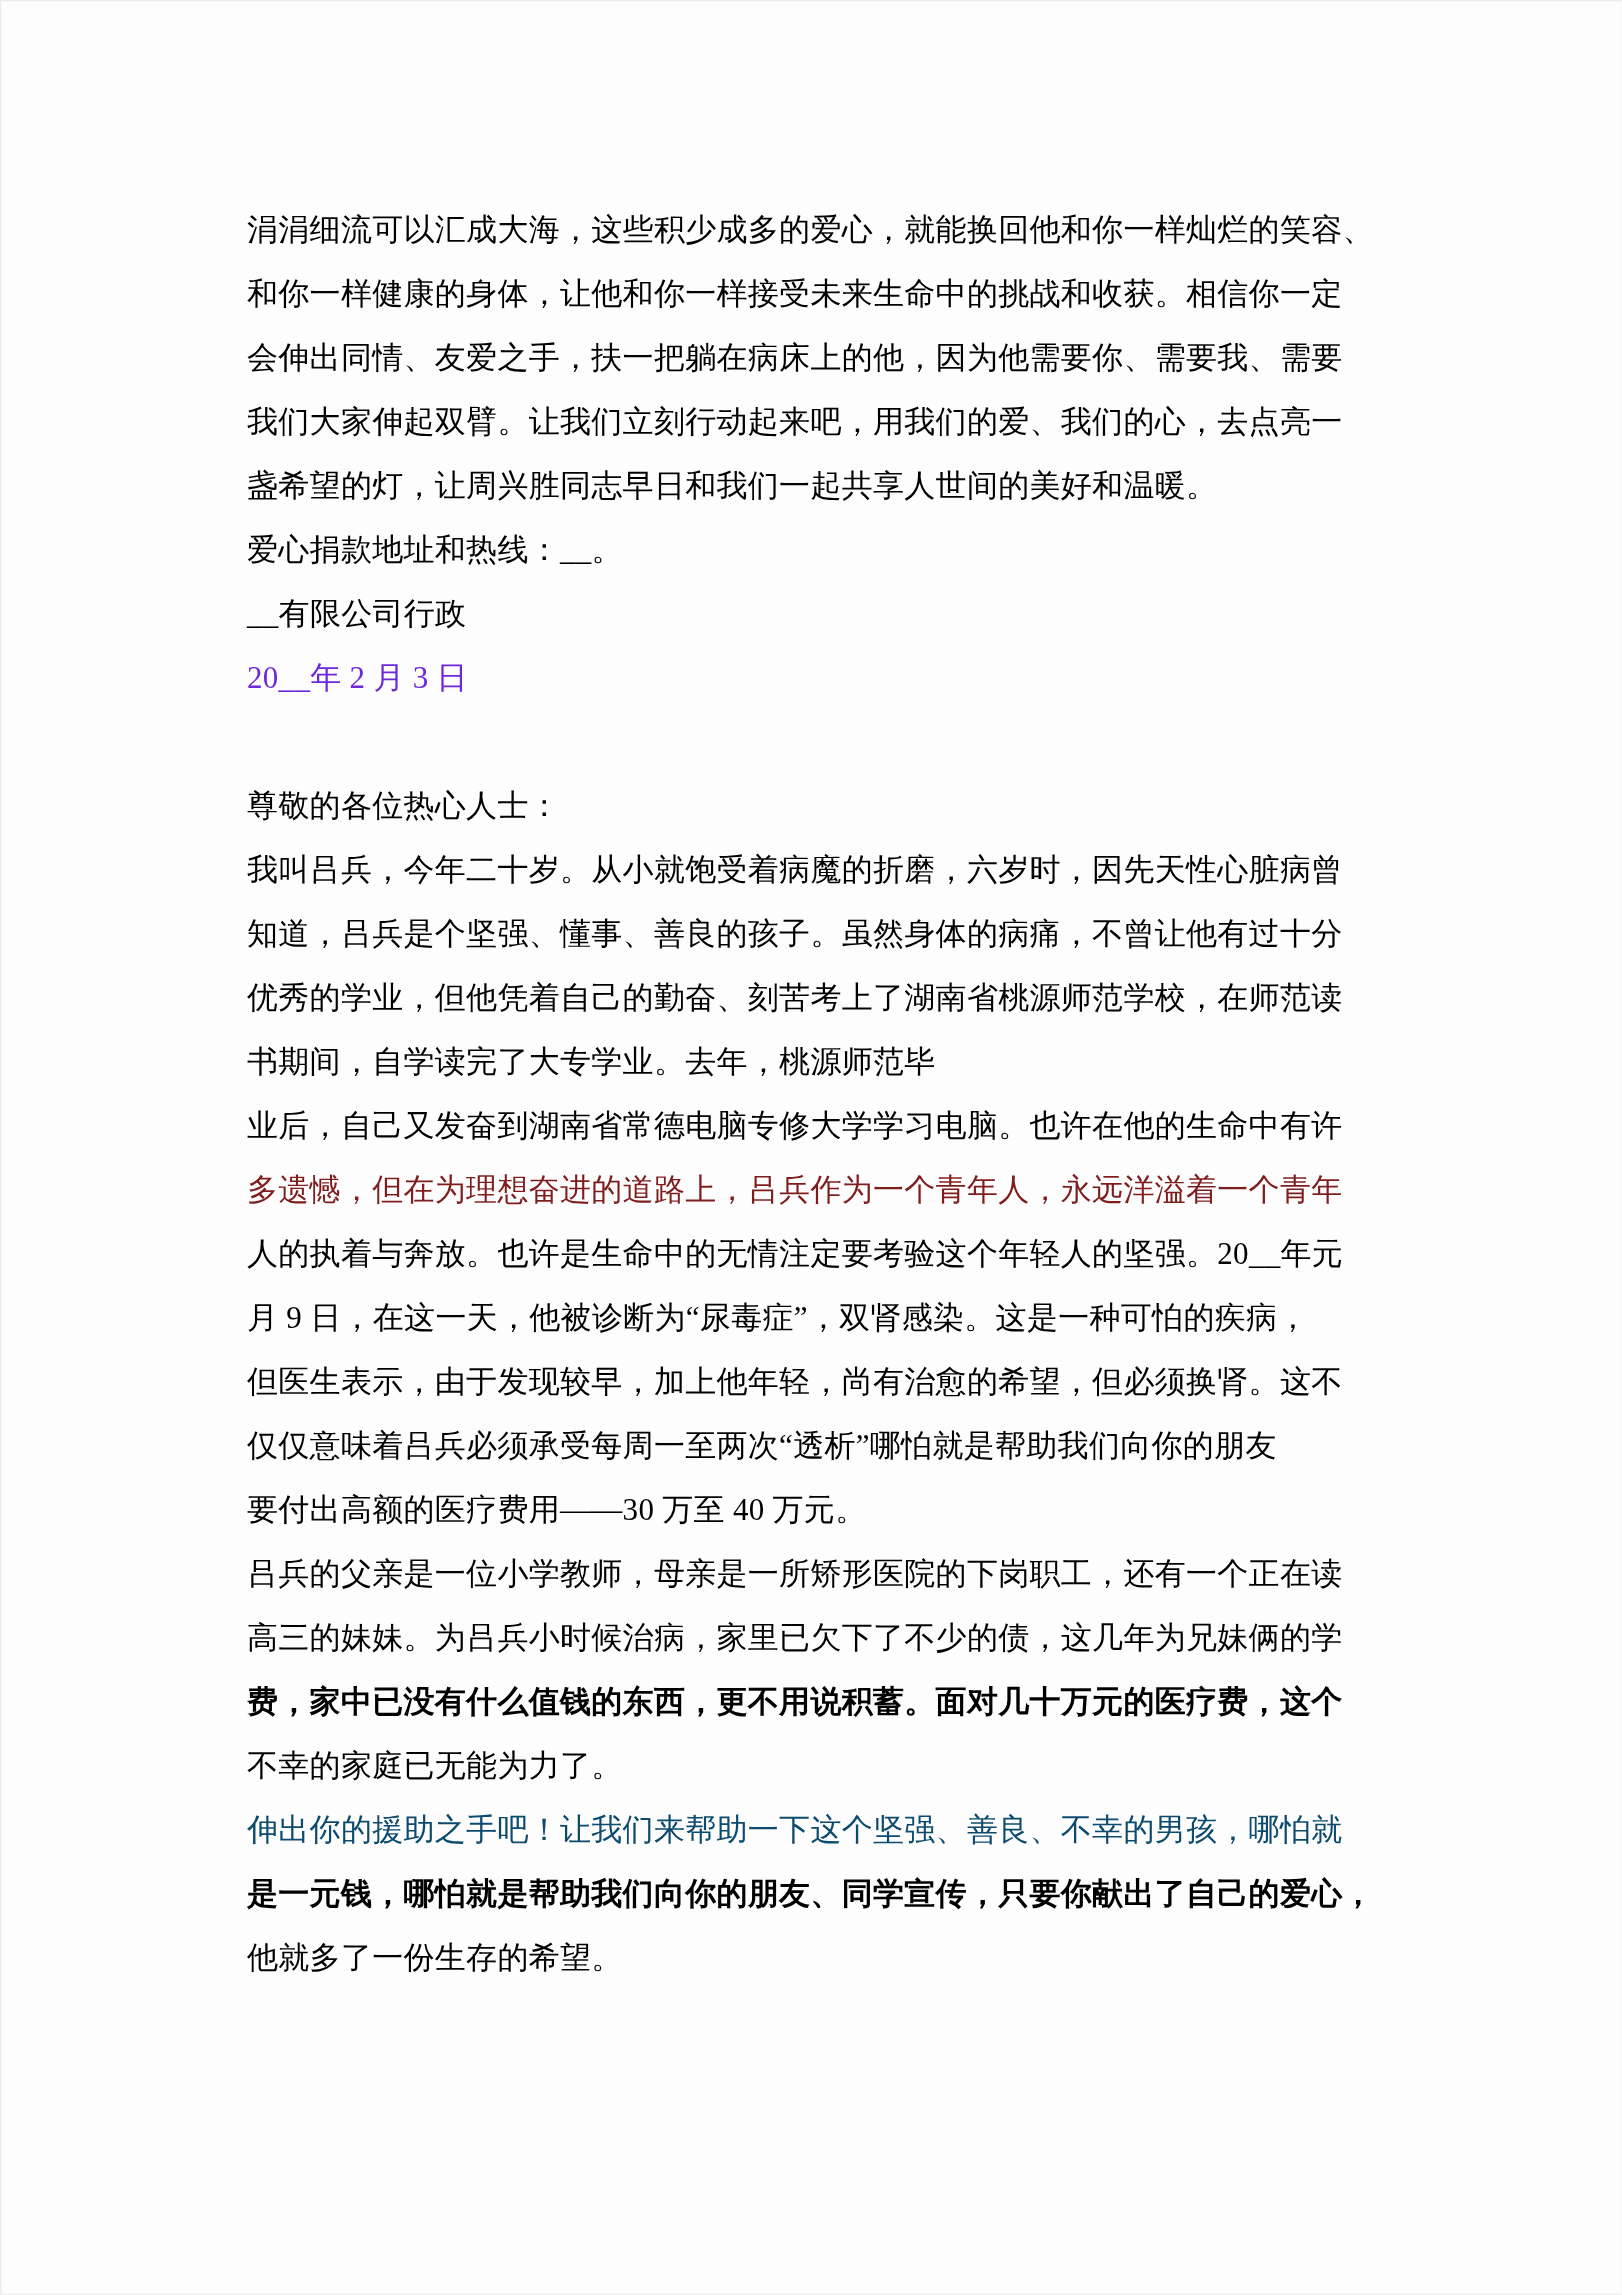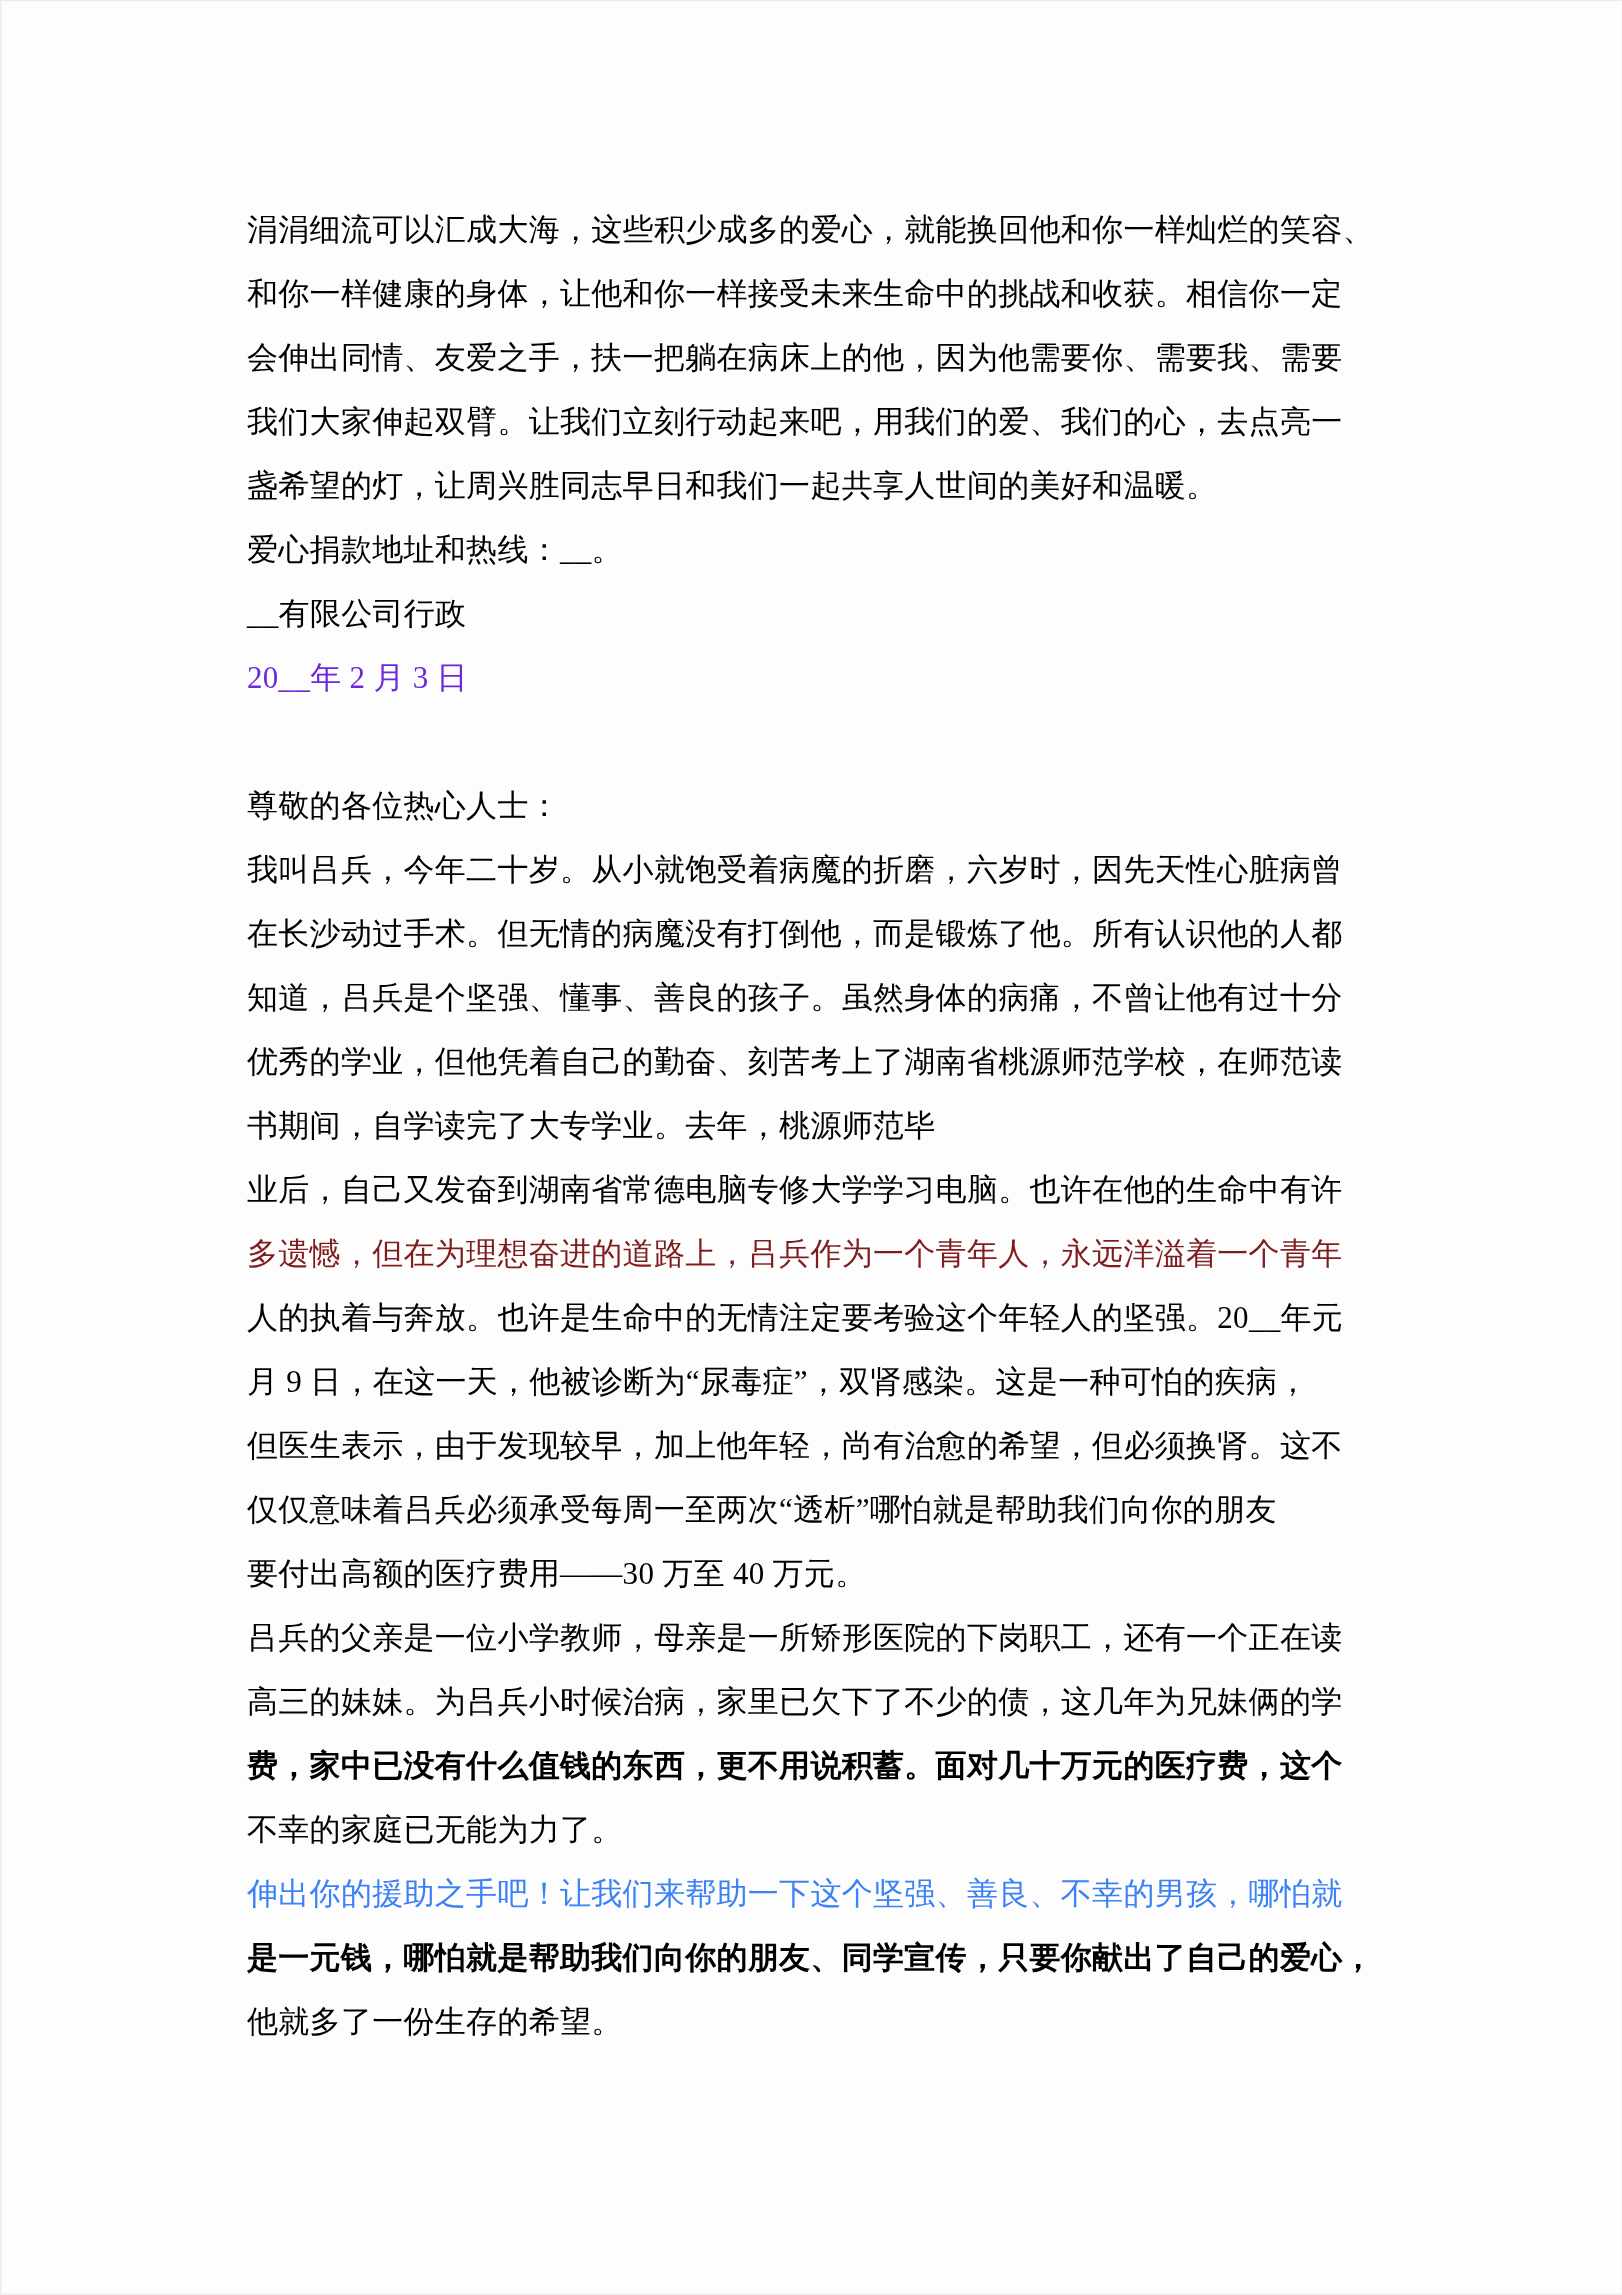--- a/index.html
+++ b/index.html
@@ -48,34 +48,33 @@
         <div class="line" style="color: rgb(0, 0, 0);">会伸出同情、友爱之手，扶一把躺在病床上的他，因为他需要你、需要我、需要</div>
         <div class="line" style="color: rgb(0, 0, 0);">我们大家伸起双臂。让我们立刻行动起来吧，用我们的爱、我们的心，去点亮一</div>
         <div class="line" style="color: rgb(0, 0, 0);">盏希望的灯，让周兴胜同志早日和我们一起共享人世间的美好和温暖。</div>
         <div class="line" style="color: rgb(0, 0, 0);">爱心捐款地址和热线：__。</div>
         <div class="line" style="color: rgb(0, 0, 0);">__有限公司行政</div>
         <div class="line" style="color: #6d28d9;">20__年 2 月 3 日</div>
       </section>
     <section class="doc-section section-gap">
         <div class="line" style="color: rgb(0, 0, 0);">尊敬的各位热心人士：</div>
         <div class="line" style="color: rgb(0, 0, 0);">我叫吕兵，今年二十岁。从小就饱受着病魔的折磨，六岁时，因先天性心脏病曾</div>
-        <div class="line" style="color: rgb(0, 0, 0);">在长沙动过手术。但无情的病魔没有打倒他，而是锻炼了他。所有认识他的人都</div>
         <div class="line" style="color: rgb(0, 0, 0);">知道，吕兵是个坚强、懂事、善良的孩子。虽然身体的病痛，不曾让他有过十分</div>
         <div class="line" style="color: rgb(0, 0, 0);">优秀的学业，但他凭着自己的勤奋、刻苦考上了湖南省桃源师范学校，在师范读</div>
         <div class="line" style="color: rgb(0, 0, 0);">书期间，自学读完了大专学业。去年，桃源师范毕</div>
         <div class="line" style="color: rgb(0, 0, 0);">业后，自己又发奋到湖南省常德电脑专修大学学习电脑。也许在他的生命中有许</div>
         <div class="line" style="color: #7f1d1d;">多遗憾，但在为理想奋进的道路上，吕兵作为一个青年人，永远洋溢着一个青年</div>
         <div class="line" style="color: rgb(0, 0, 0);">人的执着与奔放。也许是生命中的无情注定要考验这个年轻人的坚强。20__年元</div>
         <div class="line" style="color: rgb(0, 0, 0);">月 9 日，在这一天，他被诊断为“尿毒症”，双肾感染。这是一种可怕的疾病，</div>
         <div class="line" style="color: rgb(0, 0, 0);">但医生表示，由于发现较早，加上他年轻，尚有治愈的希望，但必须换肾。这不</div>
         <div class="line" style="color: rgb(0, 0, 0);">仅仅意味着吕兵必须承受每周一至两次“透析”哪怕就是帮助我们向你的朋友</div>
         <div class="line" style="color: rgb(0, 0, 0);">要付出高额的医疗费用——30 万至 40 万元。</div>
         <div class="line" style="color: rgb(0, 0, 0);">吕兵的父亲是一位小学教师，母亲是一所矫形医院的下岗职工，还有一个正在读</div>
         <div class="line" style="color: rgb(0, 0, 0);">高三的妹妹。为吕兵小时候治病，家里已欠下了不少的债，这几年为兄妹俩的学</div>
         <div class="line" style="color: rgb(0, 0, 0); font-weight: bold;">费，家中已没有什么值钱的东西，更不用说积蓄。面对几十万元的医疗费，这个</div>
         <div class="line" style="color: rgb(0, 0, 0);">不幸的家庭已无能为力了。</div>
-        <div class="line" style="color: #3b82f6; font-family: Liberation Serif, serif;">伸出你的援助之手吧！让我们来帮助一下这个坚强、善良、不幸的男孩，哪怕就</div>
+        <div class="line" style="color: #0c4a6e; font-family: Liberation Serif, serif;">伸出你的援助之手吧！让我们来帮助一下这个坚强、善良、不幸的男孩，哪怕就</div>
         <div class="line" style="color: rgb(0, 0, 0); font-weight: bold;">是一元钱，哪怕就是帮助我们向你的朋友、同学宣传，只要你献出了自己的爱心，</div>
         <div class="line" style="color: rgb(0, 0, 0);">他就多了一份生存的希望。</div>
       </section>
   </div>
 </div>
 
 
 </body></html>

